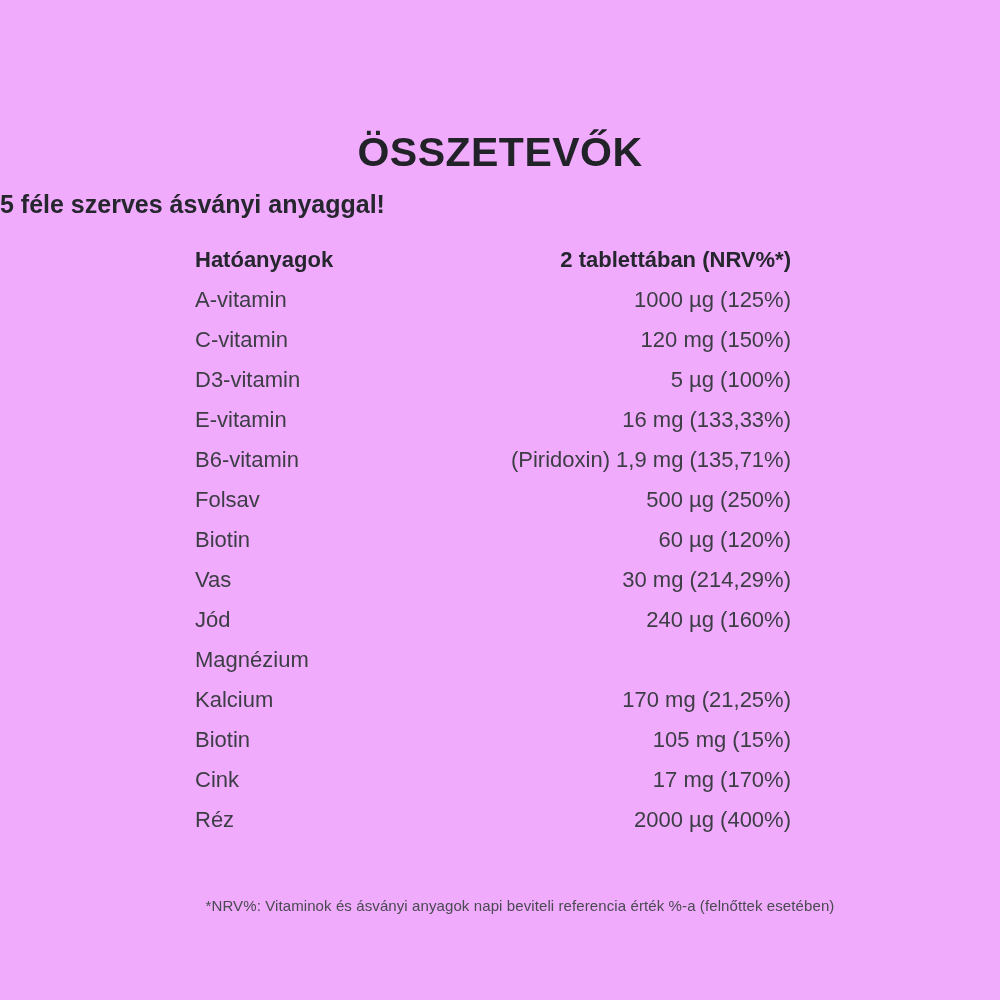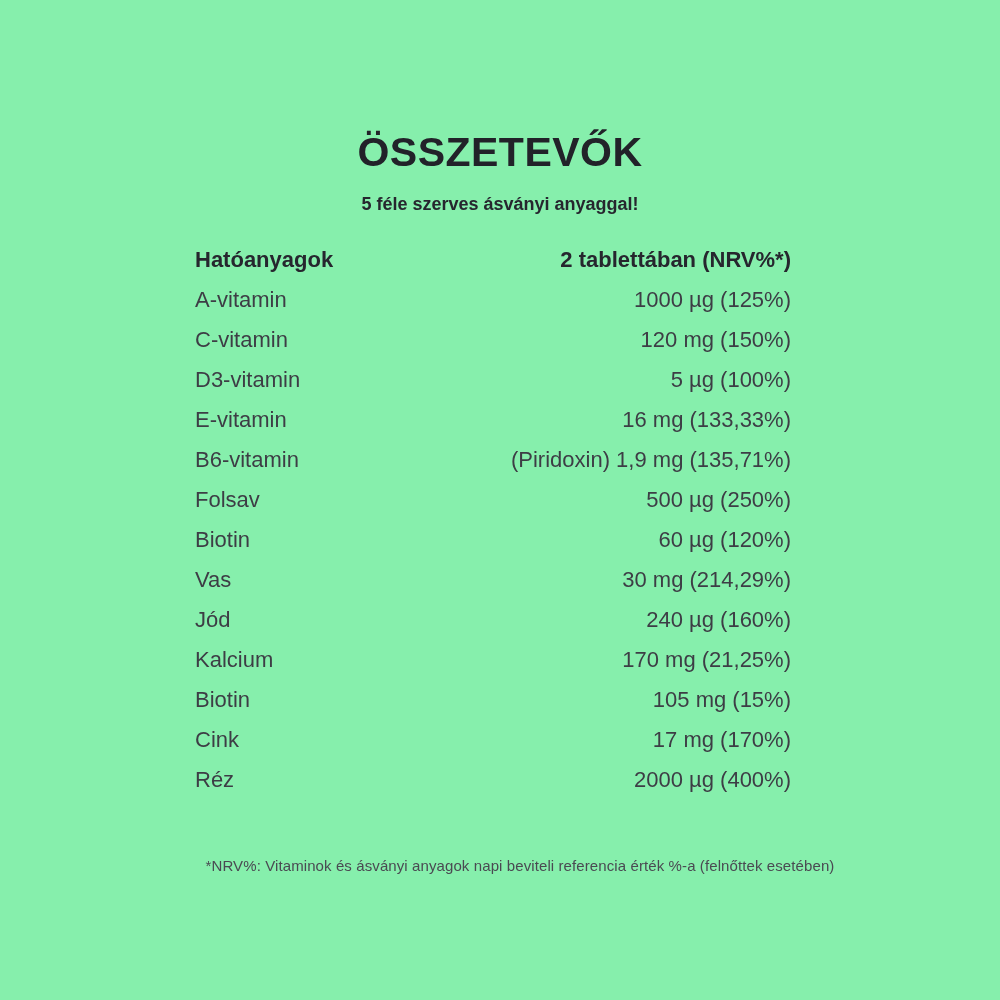--- a/index.html
+++ b/index.html
@@ -4,38 +4,37 @@
 <style>
   html, body {
     margin: 0;
     padding: 0;
     background: #ffffff;
   }
   .page {
     position: relative;
     width: 1000px;
     height: 1000px;
-    background: #86efac;
+    background: #f0abfc;
     font-family: "Liberation Sans", sans-serif;
     color: #3a3a42;
     overflow: hidden;
   }
   .title {
     padding-top: 128px;
     text-align: center;
     font-size: 41px;
     line-height: 48px;
     font-weight: 700;
     letter-spacing: 0.5px;
     color: #222229;
   }
   .subtitle {
     margin-top: 14px;
-    text-align: center;
-    font-size: 18px;
+    font-size: 25px;
     line-height: 28px;
     font-weight: 700;
     color: #26262e;
   }
   .table {
     width: 596px;
     margin: 22px 0 0 195px;
   }
   .row {
     display: flex;
@@ -116,20 +115,21 @@
     <span class="name">Vas</span>
     <span class="value">30 mg (214,29%)</span>
   </div>
 
   <div class="row">
     <span class="name">Jód</span>
     <span class="value">240 µg (160%)</span>
   </div>
 
   <div class="row">
+    <span class="name">Magnézium</span>
   </div>
 
   <div class="row">
     <span class="name">Kalcium</span>
     <span class="value">170 mg (21,25%)</span>
   </div>
 
   <div class="row">
     <span class="name">Biotin</span>
     <span class="value">105 mg (15%)</span>

